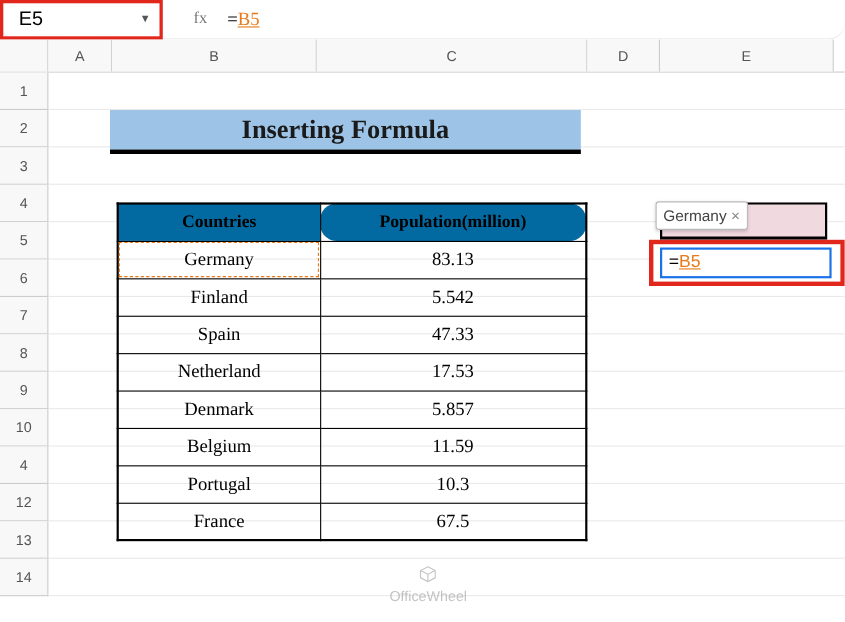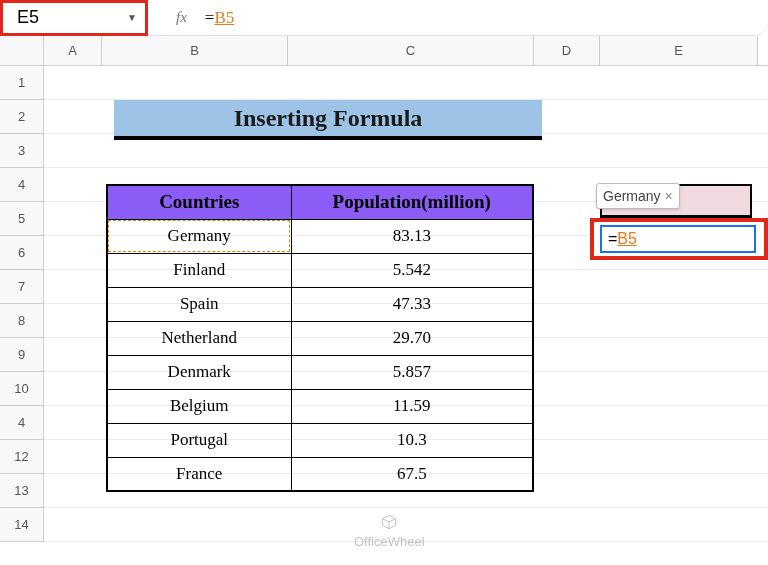--- a/index.html
+++ b/index.html
@@ -1,47 +1,47 @@
 <!DOCTYPE html>
 <html><head>
 <meta charset="utf-8">
 <style>
 * { box-sizing: border-box; margin: 0; padding: 0; }
 body { font-family: Arial, sans-serif; font-size: 13px; background: #fff; width: 768px; height: 565px; overflow: hidden; position: relative; }
 
 .formula-bar { display: flex; align-items: center; height: 36px; border-bottom: 1px solid #e0e0e0; border-radius: 15px; }
 .name-box { width: 148px; height: 36px; border: 3px solid #e1261c; display: flex; align-items: center; justify-content: space-between; padding: 0 8px 0 14px; font-size: 18px; }
 .name-box-caret { font-size: 10px; color: #555; }
-.fx-label { margin-left: 28px; font-style: italic; color: #777; font-size: 15px; font-family: Georgia, serif; }
+.fx-label { margin-left: 28px; color: #777; font-size: 15px; font-family: Georgia, serif; }
 .formula-input { margin-left: 18px; font-size: 17px; color: #333; font-family: Liberation Serif, serif; }
 .formula-input .eq { color: #000; }
 .formula-input .ref { color: #e87a1a; text-decoration: underline; }
 
 .grid-headers { display: flex; height: 30px; border-bottom: 1px solid #ccc; }
 .corner { width: 44px; border-right: 1px solid #ccc; background: #f8f8f8; }
 .col-header { background: #f8f8f8; border-right: 1px solid #ccc; display: flex; align-items: center; justify-content: center; color: #555; font-size: 13px; }
 .col-A { width: 58px; }
 .col-B { width: 186px; }
 .col-C { width: 246px; }
 .col-D { width: 66px; }
 .col-E { width: 158px; }
 
 .grid-body { display: flex; }
 .row-headers { width: 44px; }
 .row-header { height: 34px; border-bottom: 1px solid #ccc; border-right: 1px solid #ccc; background: #f8f8f8; display: flex; align-items: center; justify-content: center; color: #555; font-size: 13px; }
 .cells { position: relative; flex: 1; }
 .row { height: 34px; border-bottom: 1px solid #e9e9e9; }
 
-.title-banner { position: absolute; left: 70px; top: 34px; width: 428px; height: 40px; background: #9dc3e6; border-bottom: 4px solid #000; display: flex; align-items: center; justify-content: center; font-family: Georgia, serif; font-size: 24px; font-weight: bold; color: #1a1a1a; }
+.title-banner { position: absolute; left: 56px; top: 34px; width: 428px; height: 40px; background: #9dc3e6; border-bottom: 4px solid #000; display: flex; align-items: center; justify-content: center; font-family: Georgia, serif; font-size: 24px; font-weight: bold; color: #1a1a1a; }
 
 .data-table { position: absolute; left: 62px; top: 118px; border: 2px solid #000; border-collapse: collapse; }
 .data-table th, .data-table td { border: 1px solid #000; text-align: center; padding: 0; height: 34px; font-size: 17px; font-family: Georgia, serif; }
 .data-table th:first-child, .data-table td:first-child { width: 184px; }
-.data-table th:last-child, .data-table td:last-child { width: 242px; }
-.data-table th { background: #8b5cf6; font-weight: bold; font-size: 19px; }
+.data-table th:last-child, .data-table td:last-child { width: 242px; border-radius: 15px; }
+.data-table th { background: #0369a1; font-weight: bold; font-size: 16px; }
 .data-table tr:first-child td { background: #fff8f0; }
 .data-table .b5-ref { outline: 1px dashed #e87a1a; outline-offset: -2px; }
 
 .side-header { position: absolute; left: 556px; top: 118px; width: 152px; height: 34px; background: #f1d9e0; border: 2px solid #000; border-bottom: 3px solid #000; }
 .tooltip { position: absolute; left: 552px; top: 117px; background: #fff; border: 1px solid #bbb; border-radius: 3px; padding: 4px 6px; font-size: 14px; color: #444; box-shadow: 0 1px 3px rgba(0,0,0,0.15); display: flex; align-items: center; gap: 4px; }
 .tooltip-x { color: #888; cursor: pointer; font-size: 14px; }
 
 .active-cell-box { position: absolute; left: 546px; top: 152px; width: 178px; height: 42px; border: 4px solid #e1261c; background: #fff; display: flex; align-items: center; }
 .active-cell-inner { margin: 2px 6px; border: 2px solid #1a73e8; height: 28px; width: 156px; display: flex; align-items: center; padding-left: 6px; font-size: 16px; background: #fff; }
 .active-cell-inner .eq { color: #000; }
@@ -121,21 +121,21 @@
       <tr>
             <td>Finland</td>
             <td>5.542</td>
           </tr>
       <tr>
             <td>Spain</td>
             <td>47.33</td>
           </tr>
       <tr>
             <td>Netherland</td>
-            <td>29.70</td>
+            <td>17.53</td>
           </tr>
       <tr>
             <td>Denmark</td>
             <td>5.857</td>
           </tr>
       <tr>
             <td>Belgium</td>
             <td>11.59</td>
           </tr>
       <tr>

